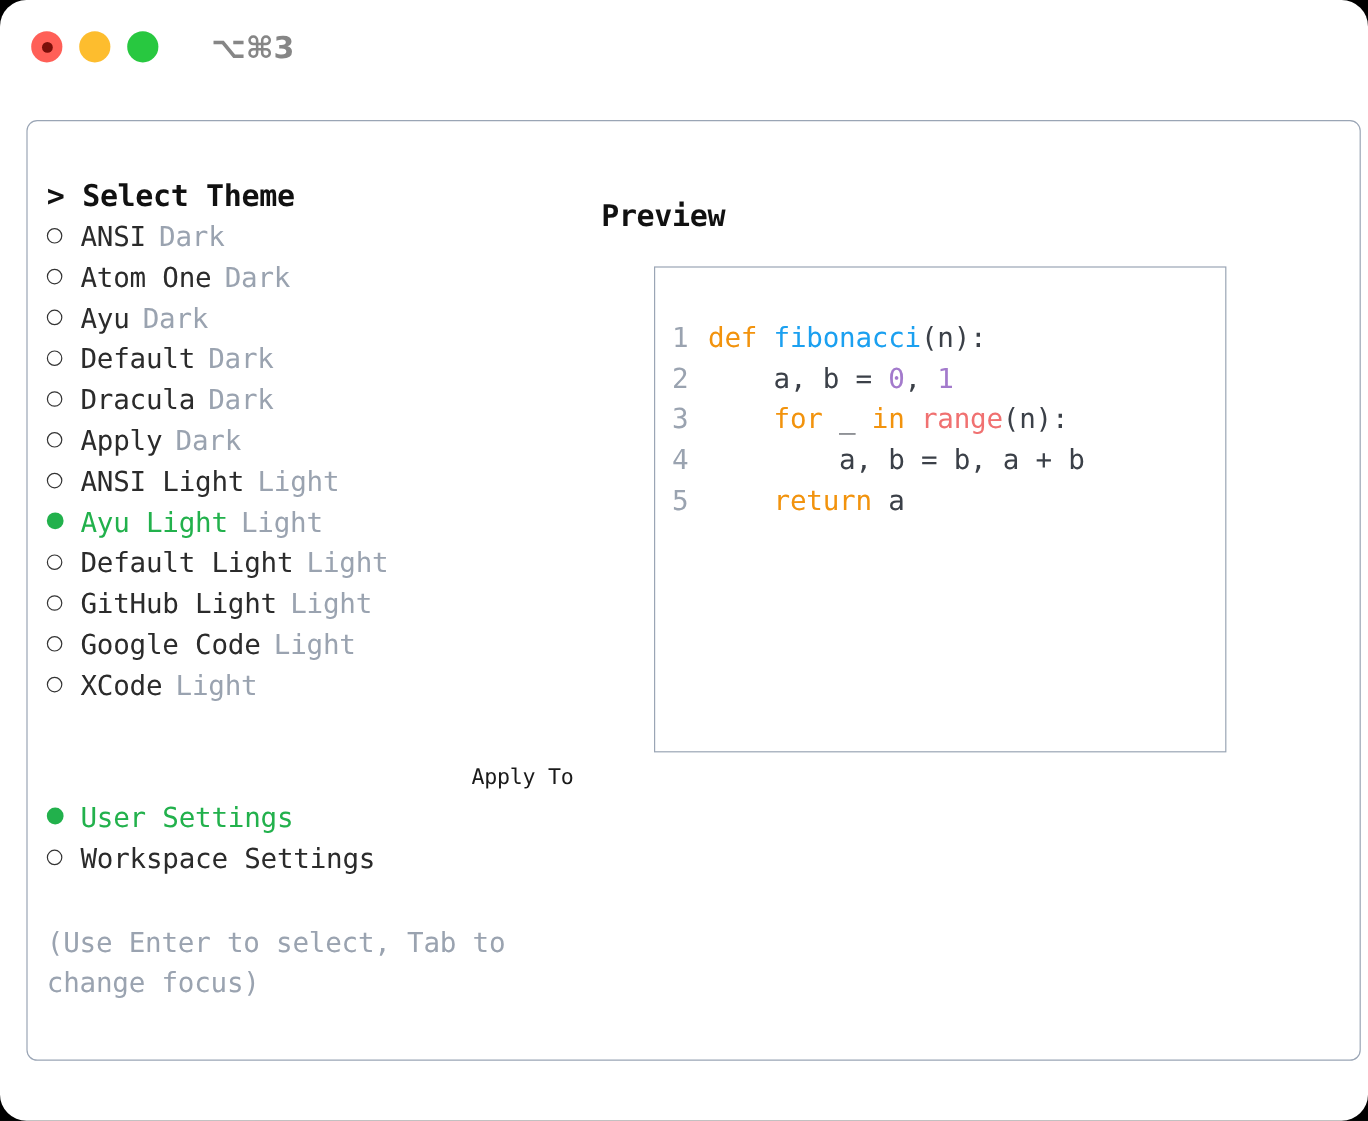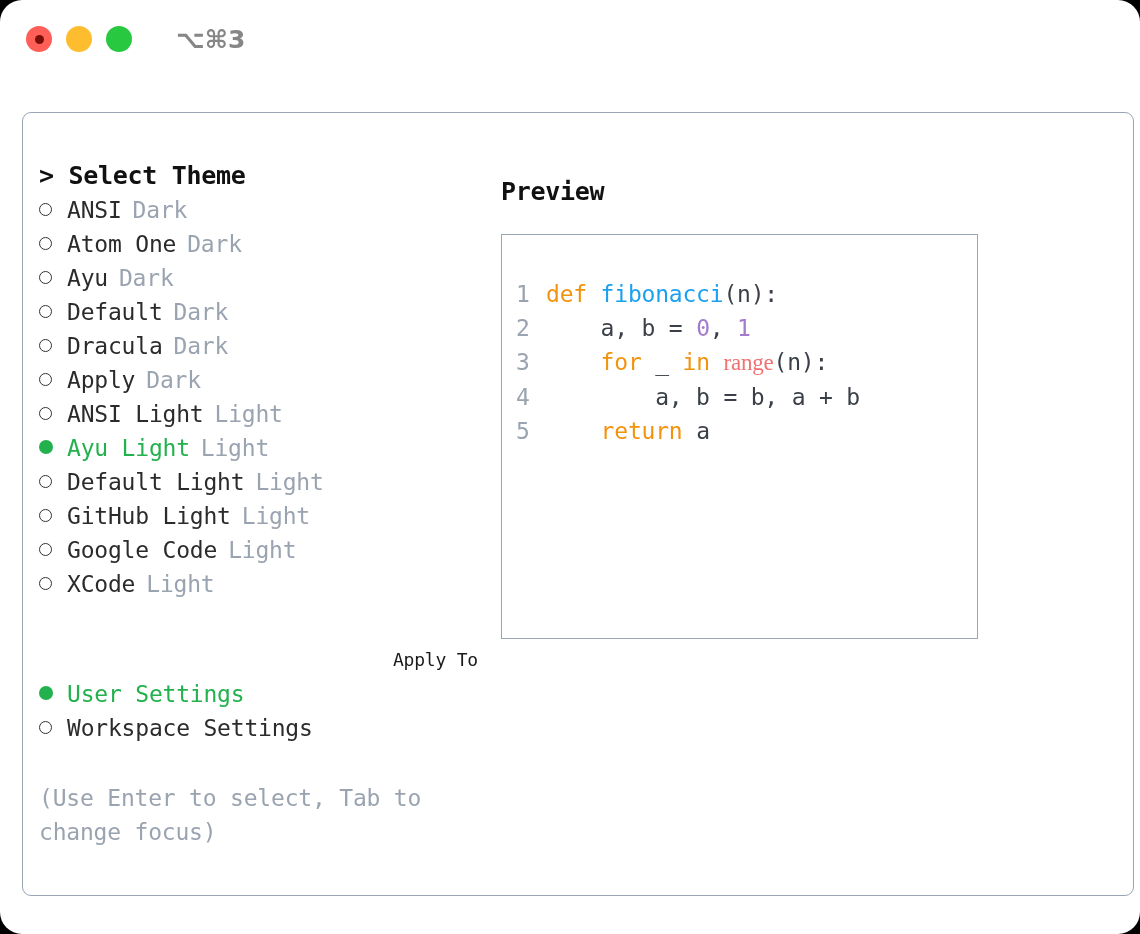--- a/index.html
+++ b/index.html
@@ -64,21 +64,21 @@
     font-size: 25px;
     font-weight: 700;
     color: #868686;
     letter-spacing: 0px;
   }
 
   
   .panel {
     position: absolute;
     left: 22px;
-    top: 112px;
+    top: 100px;
     width: 1112px;
     height: 784px;
     border: 1.5px solid #9aa5b5;
     border-radius: 9px;
     background: #ffffff;
     box-sizing: border-box;
   }
   .columns {
     display: flex;
     padding: 46px 0 0 0;
@@ -172,36 +172,37 @@
     margin-top: 16px;
   }
   .preview-box {
     margin-top: 25px;
     width: 477px;
     height: 405px;
     border: 1.5px solid #9aa5b5;
     background: #ffffff;
     box-sizing: border-box;
     padding: 42px 0 0 14px;
+    margin-left: 44px;
   }
   .code-line {
     font-size: 23px;
     line-height: 34px;
     white-space: pre;
     letter-spacing: -0.2px;
   }
   .ln {
     color: #9aa3b0;
     display: inline-block;
     width: 30px;
   }
   .kw   { color: #f2930d; }
   .fn   { color: #1ba0f0; }
   .num  { color: #a37acc; }
-  .bi   { color: #f07171; font-family: Liberation Serif, serif; }
+  .bi   { color: #f07171; }
   .txt  { color: #3b4048; }
   .gap  { height: 34px; }
   .d-ctx { color: #8a8f98; }
   .d-del { color: #c32020; }
   .d-add { color: #15bb1a; }
 </style>
 </head>
 <body>
 
 <div class="window">

